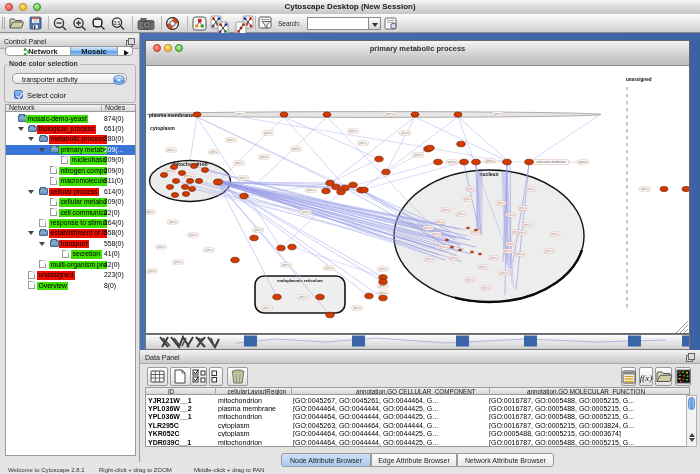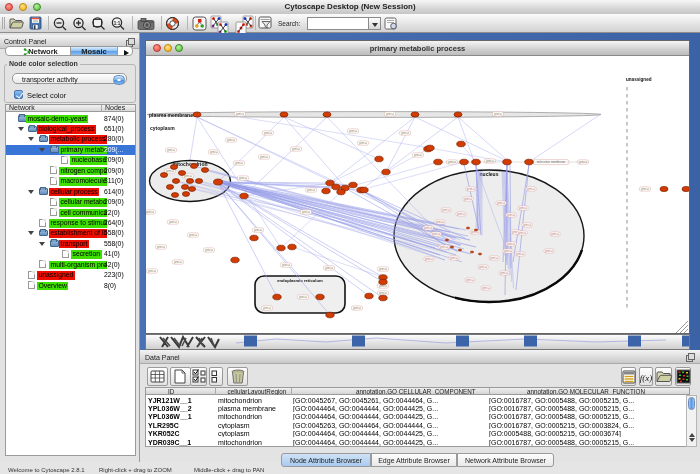--- a/index.html
+++ b/index.html
@@ -71,21 +71,21 @@
 .file:after { content:''; position:absolute; right:-1px; top:-1px; border:2px solid transparent;
   border-top:2px solid #e3e3e3; border-right:2px solid #e3e3e3; }
 .tl { position:absolute; top:1px; font-size:6.8px; line-height:8.5px; color:#000; white-space:nowrap;
   overflow:hidden; padding:0 1.5px; }
 .tc { position:absolute; left:98px; top:1px; font-size:6.8px; line-height:8.5px; }
 
 
 #mdi { left:140px; top:33px; width:560px; height:319px; background:linear-gradient(90deg,#4a71b4,#3b62a5); }
 #netwin { position:absolute; left:5px; top:7px; width:545px; height:294px;
   border:1px solid #666; background:#fff; }
-#nettitle { position:absolute; left:0; top:0; width:100%; height:15px;
+#nettitle { position:absolute; left:0; top:0; width:100%; height:25px;
   background:linear-gradient(#f5f5f5,#cfcfcf 60%,#bdbdbd); border-bottom:1px solid #8a8a8a; }
 #nettitle .tt { position:absolute; left:0; right:0; top:2.5px; text-align:center; font-size:7.5px;
   font-weight:bold; color:#333; }
 #netsliver { position:absolute; left:5px; top:301px; width:545px; height:16px;
   background:linear-gradient(#fcfcfc,#cfcfcf); border:1px solid #777; }
 
 
 #dpanel { left:140px; top:350px; width:560px; height:112px; background:#e3e3e3; }
 #dphead { position:absolute; left:0; top:0; width:560px; height:14px;
   background:linear-gradient(#f4f4f4,#c9c9c9); border-bottom:1px solid #aaa; }

